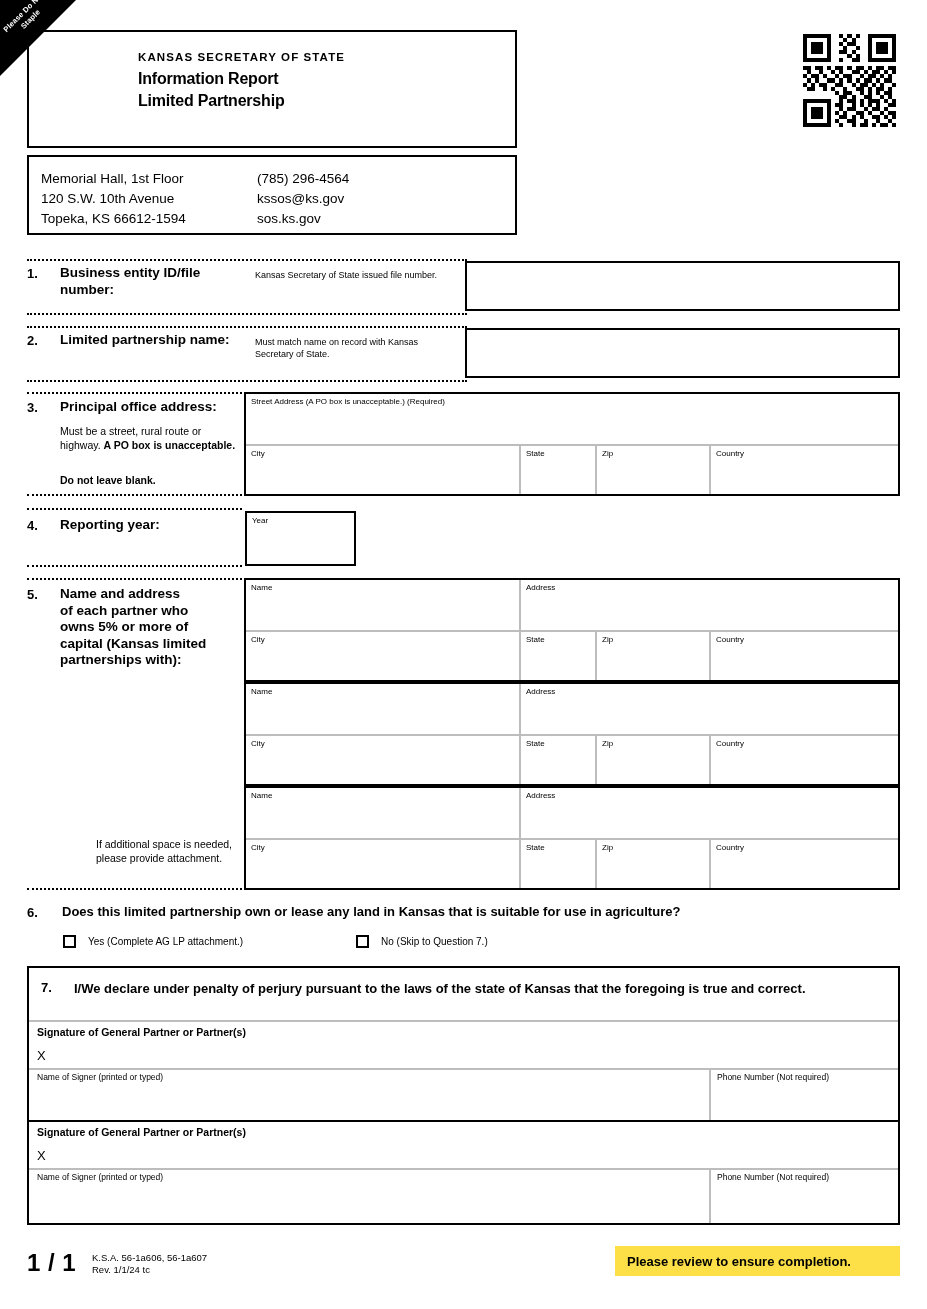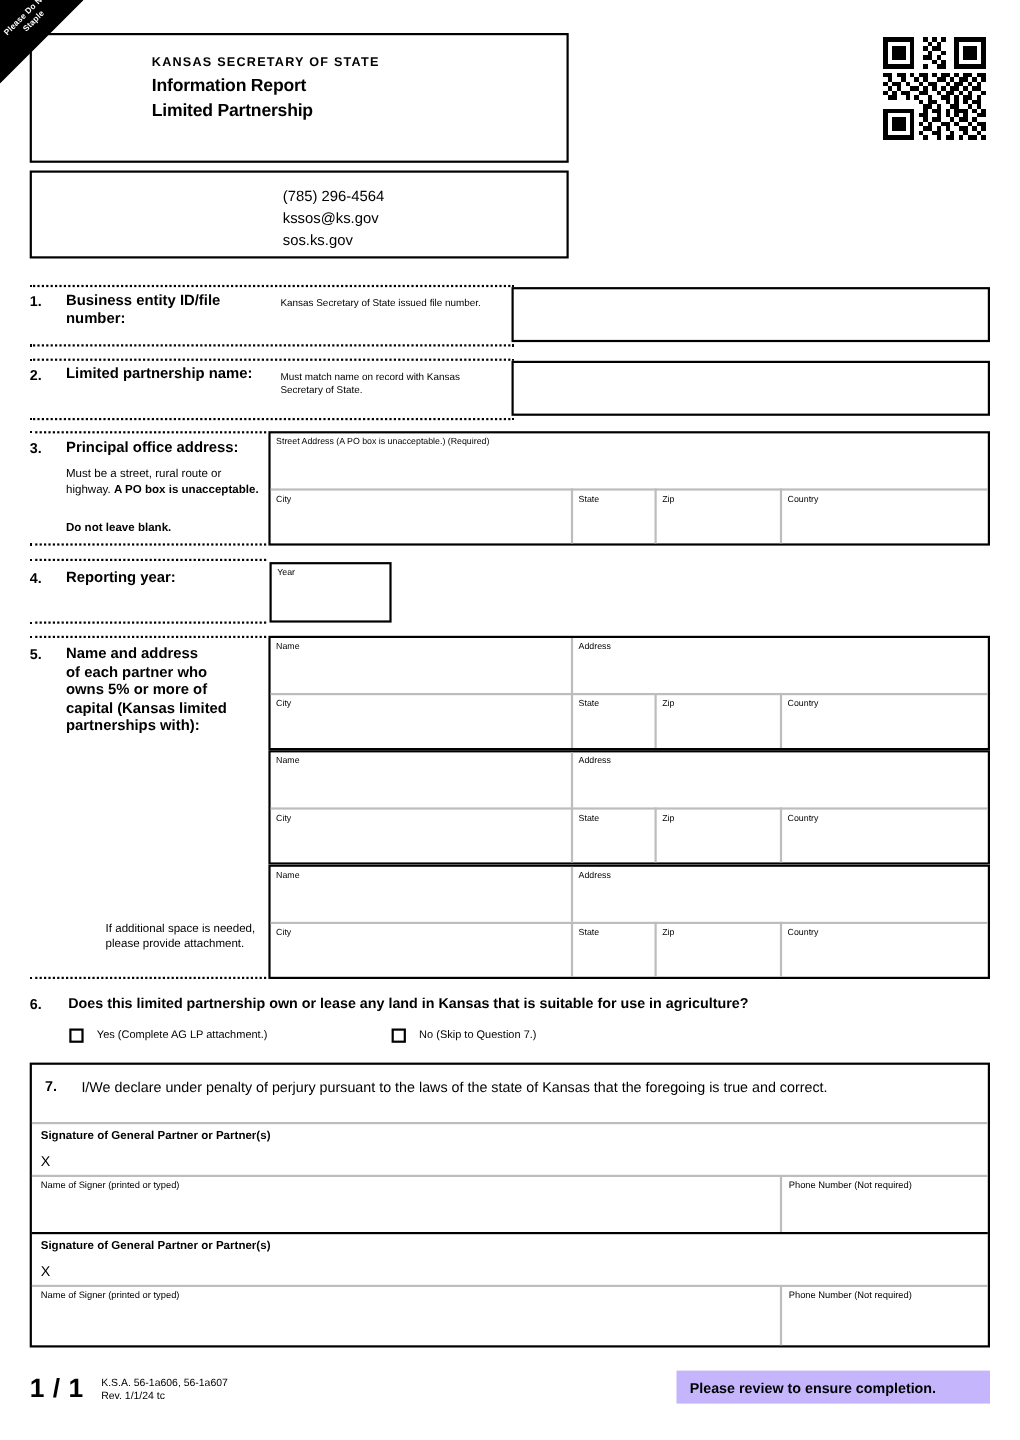--- a/index.html
+++ b/index.html
@@ -211,21 +211,21 @@
     position: absolute;
     left: 12px; top: 12px;
     font-size: 13px;
     font-weight: bold;
   }
   #q7-decl {
     position: absolute;
     left: 45px; top: 12px;
     width: 815px;
     font-size: 13px;
-    font-weight: normal;
+    font-weight: bold;
     line-height: 18px;
   }
   .sig-lbl {
     position: absolute;
     font-size: 10.5px;
     font-weight: bold;
   }
   .sig-x {
     position: absolute;
     font-size: 13px;
@@ -246,21 +246,21 @@
   #ksa {
     position: absolute;
     left: 92px; top: 1252px;
     font-size: 9.5px;
     line-height: 12px;
   }
   #review-banner {
     position: absolute;
     left: 615px; top: 1246px;
     width: 285px; height: 30px;
-    background: #c4b5fd;
+    background: #fde047;
     display: flex;
     align-items: center;
   }
   #review-banner span {
     font-size: 13px;
     font-weight: bold;
     padding-left: 12px;
   }
 </style>
 </head>
@@ -275,20 +275,25 @@
 
   <div id="header-box">
     <div id="header-text">
       <div id="agency-line">KANSAS SECRETARY OF STATE</div>
       <div class="title-line">Information Report</div>
       <div class="title-line">Limited Partnership</div>
     </div>
   </div>
 
   <div id="contact-box">
+    <div class="col col-a">
+      <div>Memorial Hall, 1st Floor</div>
+      <div>120 S.W. 10th Avenue</div>
+      <div>Topeka, KS 66612-1594</div>
+    </div>
     <div class="col col-b">
       <div>(785) 296-4564</div>
       <div>kssos@ks.gov</div>
       <div>sos.ks.gov</div>
     </div>
   </div>
 
   <svg id="qr" viewBox="0 0 25 25" shape-rendering="crispEdges">
     <rect width="25" height="25" fill="#fff"></rect>
     <g fill="#000">

